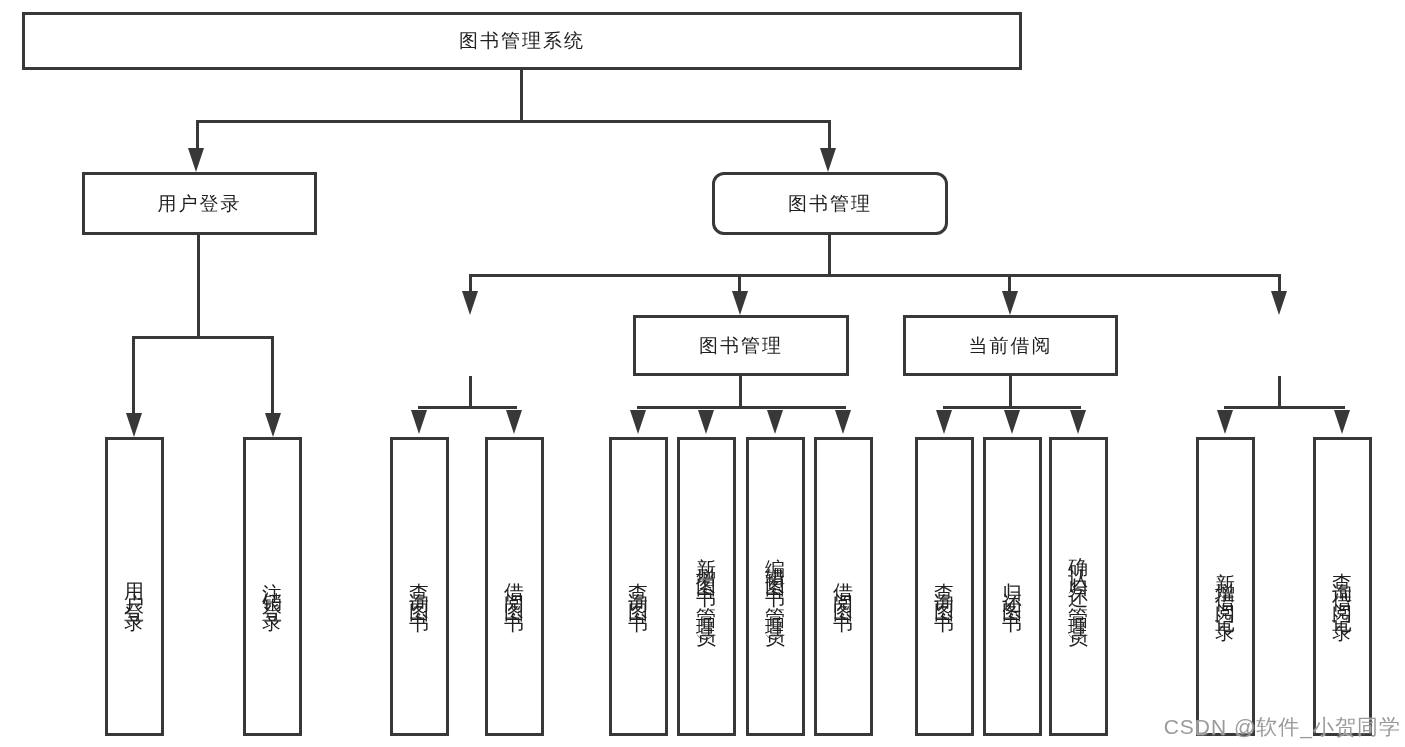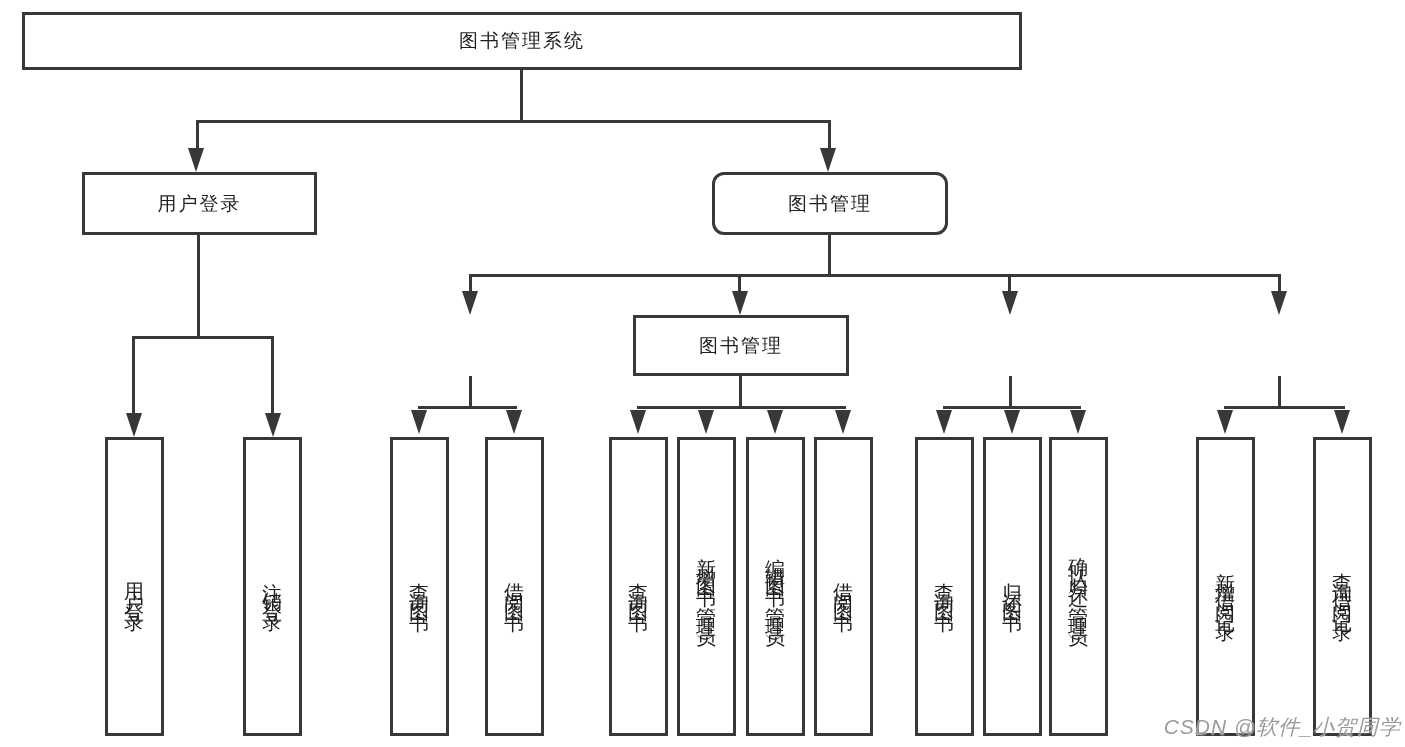--- a/index.html
+++ b/index.html
@@ -20,41 +20,44 @@
   .hl, .vl { position:absolute; background:#383838; }
   .hl { height:3px; }
   .vl { width:3px; }
   .arr {
     position:absolute; width:0; height:0;
     border-left:8px solid transparent; border-right:8px solid transparent;
     border-top:24px solid #383838;
   }
   .watermark {
     position:absolute; right:4px; bottom:6px; font-size:21px; color:#9a9a9a;
-    letter-spacing:1px; text-shadow:0 1px 2px rgba(255,255,255,0.9); white-space:nowrap;font-style:italic;
+    letter-spacing:1px; text-shadow:0 1px 2px rgba(255,255,255,0.9); white-space:nowrap;
   }
 </style>
 </head>
 <body>
 
 <div class="stage">
 
   <div class="box hbox" style="left:22px; top:12px; width:1000px; height:58px;">
     <span>图书管理系统</span>
   </div>
 
   <div class="box hbox" style="left:82px; top:172px; width:235px; height:63px;">
     <span>用户登录</span>
   </div>
   <div class="box hbox" style="left:712px; top:172px; width:236px; height:63px;border-radius:12px;">
     <span>图书管理</span>
   </div>
 
   <div class="box hbox" style="left:633px; top:315px; width:216px; height:61px;">
     <span>图书管理</span>
+  </div>
+  <div class="box hbox" style="left:903px; top:315px; width:215px; height:61px;">
+    <span>当前借阅</span>
   </div>
 
   <div class="box" style="left:105px; top:437px; width:59px; height:299px;">
     <span class="vt">用户登录</span>
   </div>
   <div class="box" style="left:243px; top:437px; width:59px; height:299px;">
     <span class="vt">注销登录</span>
   </div>
 
   <div class="box" style="left:390px; top:437px; width:59px; height:299px;">

